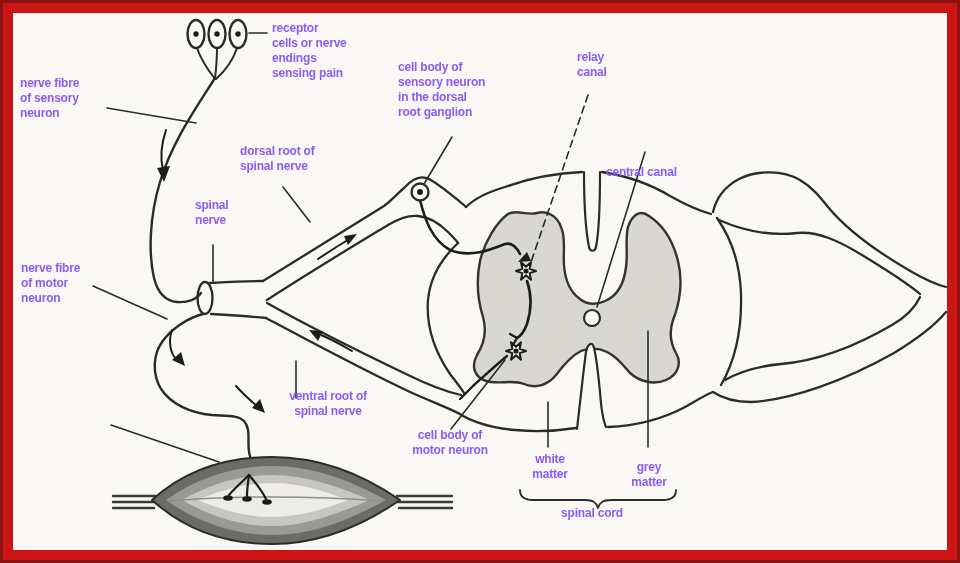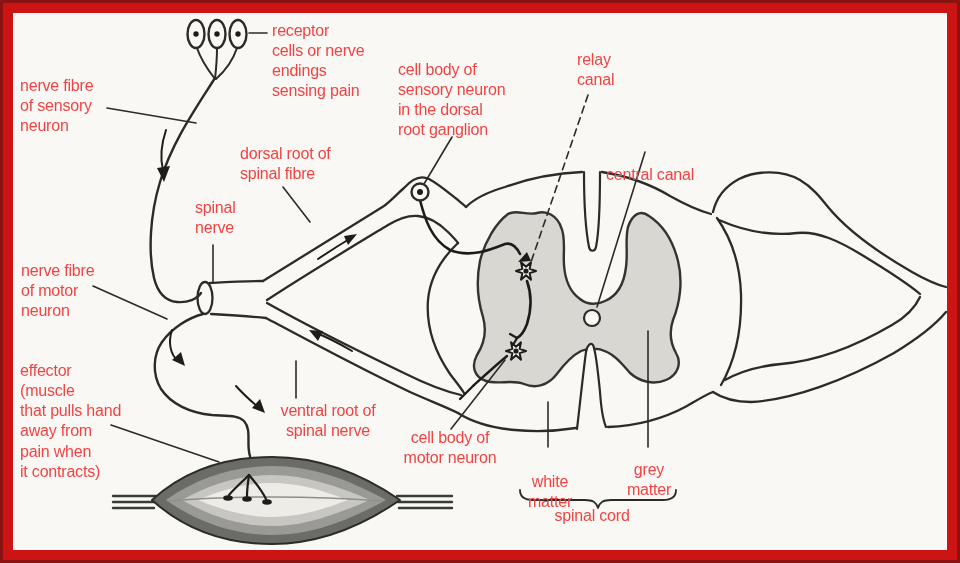--- a/index.html
+++ b/index.html
@@ -9,21 +9,21 @@
     font-family:"Liberation Sans", sans-serif;
   }
   .frame{
     position:absolute; inset:0; z-index:50; pointer-events:none;
     border:3px solid #8a1210;
     box-shadow: inset 0 0 0 10px #cb1413;
   }
   svg.art{ position:absolute; inset:0; width:960px; height:563px; z-index:5;}
   .lbl{
     position:absolute; z-index:10;
-    color:#ef4444; font-size:16px; line-height:1.26; font-weight:400;
+    color:#8b5cf6; font-size:12px; line-height:1.26; font-weight:700;
     white-space:pre-line; letter-spacing:-0.2px;
   }
   .lbl.center{ text-align:center; }
 </style>
 </head>
 <body>
 
 <div class="page">
 
   <svg class="art" viewBox="0 0 960 563" fill="none" stroke-linecap="round" stroke-linejoin="round">
@@ -197,36 +197,30 @@
 of sensory
 neuron</div>
   <div class="lbl" style="left:398px; top:60px;">cell body of
 sensory neuron
 in the dorsal
 root ganglion</div>
   <div class="lbl" style="left:577px; top:50px;">relay
 canal</div>
   <div class="lbl" style="left:606px; top:130px;margin-top:35px;">central canal</div>
   <div class="lbl" style="left:240px; top:144px;">dorsal root of
-spinal fibre</div>
+spinal nerve</div>
   <div class="lbl" style="left:195px; top:198px;">spinal
 nerve</div>
   <div class="lbl" style="left:21px;  top:261px;">nerve fibre
 of motor
 neuron</div>
-  <div class="lbl" style="left:20px;  top:361px;">effector
-(muscle
-that pulls hand
-away from
-pain when
-it contracts)</div>
-  <div class="lbl center" style="left:267px; top:401px; width:122px;">ventral root of
+  <div class="lbl center" style="left:267px; top:389px; width:122px;">ventral root of
 spinal nerve</div>
   <div class="lbl center" style="left:389px; top:428px; width:122px;">cell body of
 motor neuron</div>
-  <div class="lbl center" style="left:520px; top:452px; width:60px;margin-top:20px;">white
+  <div class="lbl center" style="left:520px; top:452px; width:60px;">white
 matter</div>
   <div class="lbl center" style="left:618px; top:460px; width:62px;">grey
 matter</div>
   <div class="lbl center" style="left:532px; top:506px; width:120px;">spinal cord</div>
 
   <div class="frame"></div>
 </div>
 
 </body></html>

